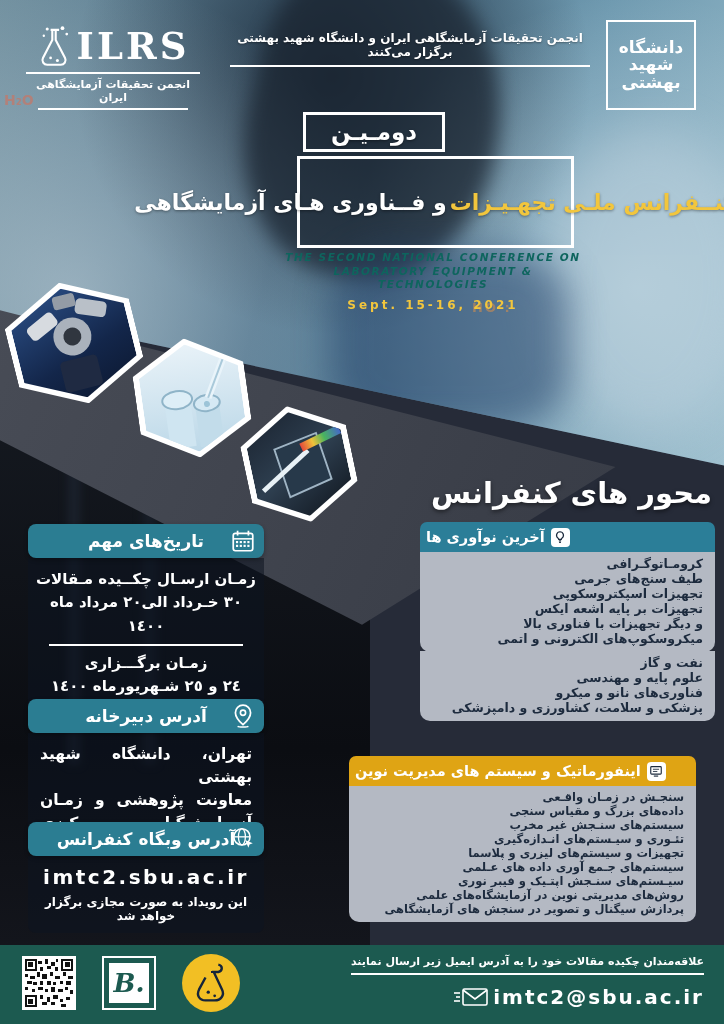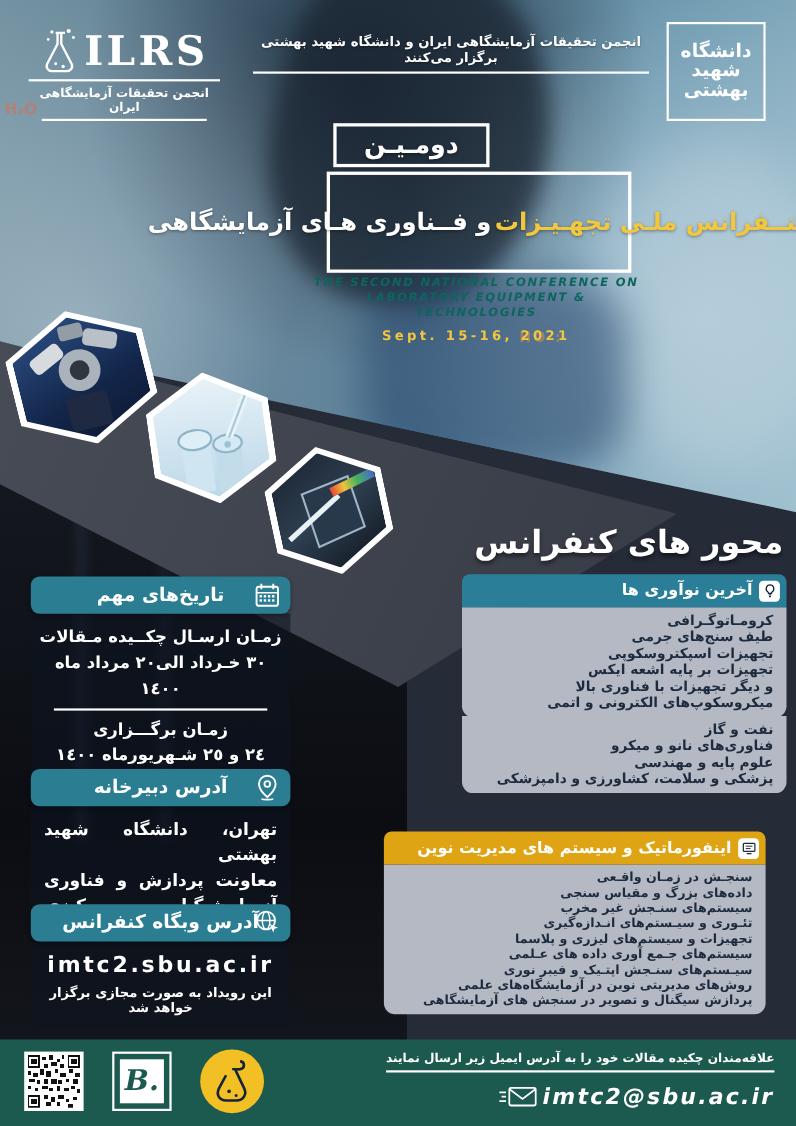--- a/index.html
+++ b/index.html
@@ -79,21 +79,21 @@
   .d-value{font-size:15px;font-weight:bold;line-height:24px;}
   .d-div{height:1.5px;background:#fff;width:88%;margin:6px auto;}
   .addr-line{font-size:15.5px;font-weight:bold;line-height:23px;text-align:justify;text-align-last:justify;padding:0 4px;}
   .url{font-size:20px;font-weight:bold;letter-spacing:2.5px;direction:ltr;line-height:22px;}
   .site-note{font-size:12px;font-weight:bold;margin-top:7px;}
   
   .topics-heading{position:absolute;right:12px;top:476px;z-index:5;font-size:29px;font-weight:bold;
     text-shadow:0 2px 4px rgba(0,0,0,.5);}
   .card{position:absolute;z-index:5;}
   .card-hdr{position:relative;height:30px;background:var(--hdr,#2b7e98);border-radius:7px 7px 0 0;
-    display:flex;align-items:center;font-size:14.5px;font-weight:bold;padding:0 6px;gap:6px;}
+    display:flex;align-items:center;font-size:14.5px;font-weight:bold;padding:0 6px;gap:6px;justify-content:flex-end;}
   .card-ico{width:19px;height:19px;background:#fff;border-radius:4px;display:flex;align-items:center;justify-content:center;flex:none;}
   .card-ico svg{width:14px;height:14px;}
   .card-body{background:var(--card-body,#b4b9c3);border-radius:0 0 10px 10px;padding:4px 12px 6px;
     color:var(--navy-text,#1d2b3e);}
   .card1{left:420px;top:522px;width:295px;}
   .card2{left:420px;top:651px;width:295px;}
   .card3{left:349px;top:756px;width:347px;}
   .card1 .card-line,.card2 .card-line{font-size:12.5px;font-weight:bold;line-height:15px;}
   .card3 .card-line{font-size:11.5px;font-weight:bold;line-height:14px;}
   
@@ -104,21 +104,21 @@
     display:flex;align-items:center;justify-content:center;}
   .blogo-in{width:40px;height:40px;background:#fff;display:flex;align-items:center;justify-content:center;
     color:var(--footer-green,#1c5a50);font-family:"DejaVu Serif","Liberation Serif",serif;
     font-style:italic;font-weight:bold;font-size:26px;}
   .clogo{position:absolute;left:182px;top:9px;width:58px;height:58px;border-radius:50%;background:#f2bf24;
     display:flex;align-items:center;justify-content:center;}
   .clogo svg{width:40px;height:44px;}
   .f-note{position:absolute;right:20px;top:10px;text-align:center;}
   .f-note-text{font-size:11px;font-weight:bold;}
   .f-note-line{height:2px;background:#fff;margin-top:5px;}
-  .f-email-row{position:absolute;right:20px;top:40px;display:flex;align-items:center;gap:4px;direction:ltr;font-style:italic;}
+  .f-email-row{position:absolute;right:20px;top:40px;display:flex;align-items:center;gap:4px;direction:ltr;}
   .f-email{font-size:20px;font-weight:bold;letter-spacing:2px;}
 </style>
 </head>
 <body>
 
 <div class="poster">
 
   <div class="photo">
     <div class="photo-shape1"></div>
     <div class="photo-shape2"></div>
@@ -246,21 +246,21 @@
     <div class="sec-hdr rtl">
       <span>آدرس دبیرخانه</span>
       <svg class="ico" viewBox="0 0 24 24">
         <path d="M12 2c-3.9 0-7 3.1-7 6.9C5 13.8 12 20 12 20s7-6.2 7-11.1C19 5.1 15.9 2 12 2z" fill="none" stroke="#fff" stroke-width="1.6"></path>
         <circle cx="12" cy="9" r="2.4" fill="none" stroke="#fff" stroke-width="1.5"></circle>
         <path d="M7 21.5c1.2.8 8.8.8 10 0" fill="none" stroke="#fff" stroke-width="1.4"></path>
       </svg>
     </div>
     <div class="sec-body rtl">
         <div class="addr-line">تهران، دانشگاه شهید بهشتی</div>
-        <div class="addr-line">معاونت پردازش و فناوری</div>
+        <div class="addr-line">معاونت پژوهشی و زمـان</div>
         <div class="addr-line">آزمـایـشـگـاه مــرکـزی</div>
       </div>
   </div>
 
   <div class="sec sec3">
     <div class="sec-hdr rtl">
       <span>آدرس وبگاه کنفرانس</span>
       <svg class="ico" viewBox="0 0 24 24">
         <circle cx="11" cy="10" r="7.5" fill="none" stroke="#fff" stroke-width="1.5"></circle>
         <ellipse cx="11" cy="10" rx="3.2" ry="7.5" fill="none" stroke="#fff" stroke-width="1.2"></ellipse>
@@ -293,22 +293,22 @@
         <div class="card-line">تجهیزات اسپکتروسکوپی</div>
         <div class="card-line">تجهیزات بر پایه اشعه ایکس</div>
         <div class="card-line">و دیگر تجهیزات با فناوری بالا</div>
         <div class="card-line">میکروسکوپ‌های الکترونی و اتمی</div>
       </div>
   </div>
 
   <div class="card card2" style="--hdr: #17885c;">
     <div class="card-body rtl">
         <div class="card-line">نفت و گاز</div>
+        <div class="card-line">علوم پایه و مهندسی</div>
         <div class="card-line">فناوری‌های نانو و میکرو</div>
-        <div class="card-line">علوم پایه و مهندسی</div>
         <div class="card-line">پزشکی و سلامت، کشاورزی و دامپزشکی</div>
       </div>
   </div>
 
   <div class="card card3" style="--hdr: #dfa414;">
     <div class="card-hdr rtl">
       <span class="card-ico">
         <svg viewBox="0 0 16 16">
             <rect x="2" y="3" width="12" height="8.5" rx="1" fill="none" stroke="#1d2b3e" stroke-width="1.3"></rect>
             <line x1="4.5" y1="6" x2="11.5" y2="6" stroke="#1d2b3e" stroke-width="1"></line>

